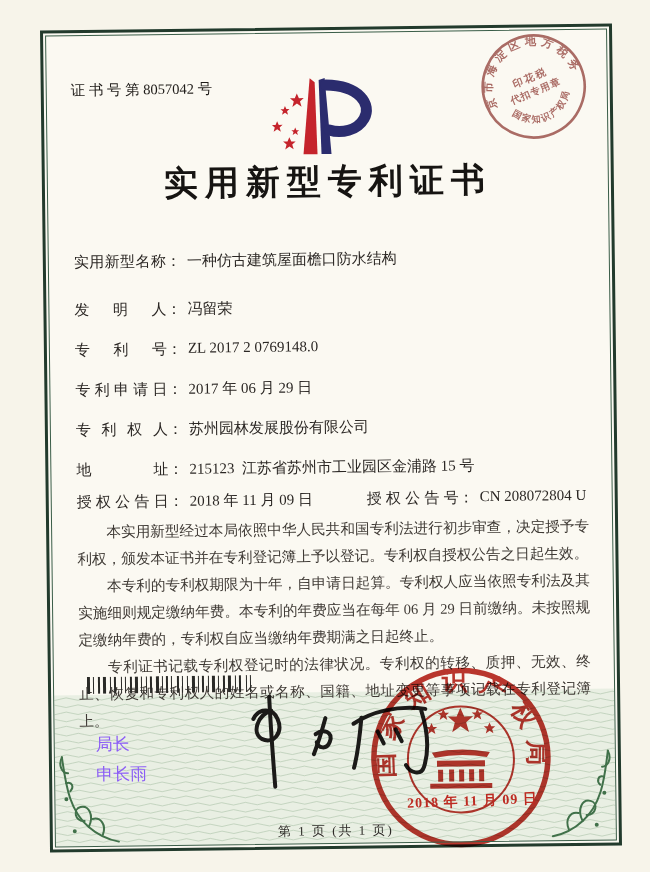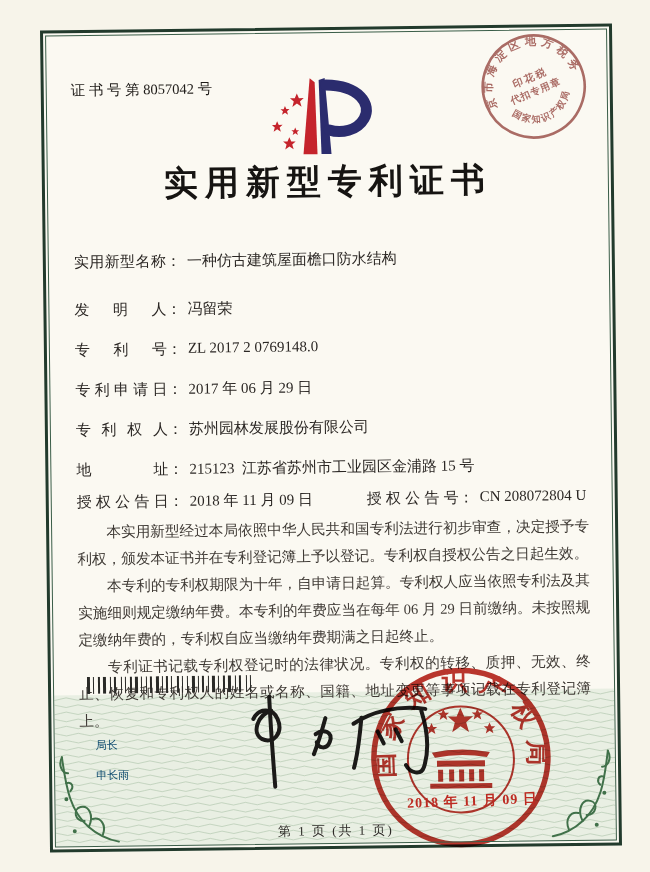--- a/index.html
+++ b/index.html
@@ -34,21 +34,21 @@
        text-align:justify;text-indent:2em;}
 
   .barcode{position:absolute;left:36px;top:644px;width:170px;height:17px;z-index:3;}
 
   .band{position:absolute;left:3px;right:3px;top:662px;bottom:3px;background:#e9efe3;z-index:1;overflow:hidden;}
   .band svg.waves{position:absolute;inset:0;width:100%;height:100%;}
   .orn{position:absolute;bottom:1px;width:64px;height:92px;}
   .orn-l{left:1px;}
   .orn-r{right:1px;transform:scaleX(-1);}
 
-  .director{position:absolute;left:44px;top:697px;font-size:11px;color:#0c4a6e;
+  .director{position:absolute;left:44px;top:697px;font-size:17px;color:#8b5cf6;
        line-height:30px;z-index:3;}
   .sig{position:absolute;left:178px;top:658px;width:215px;height:108px;z-index:4;}
 
   .seal{position:absolute;left:314px;top:634px;width:190px;height:190px;z-index:4;
        mix-blend-mode:multiply;opacity:.93;}
   .seal-date{position:absolute;left:330px;top:764px;width:180px;text-align:center;
        font-size:14px;font-weight:700;color:#bd2b22;letter-spacing:1px;
        transform:rotate(-1.5deg);z-index:5;white-space:pre;}
 
   .footer{position:absolute;left:0;right:0;top:792px;text-align:center;

